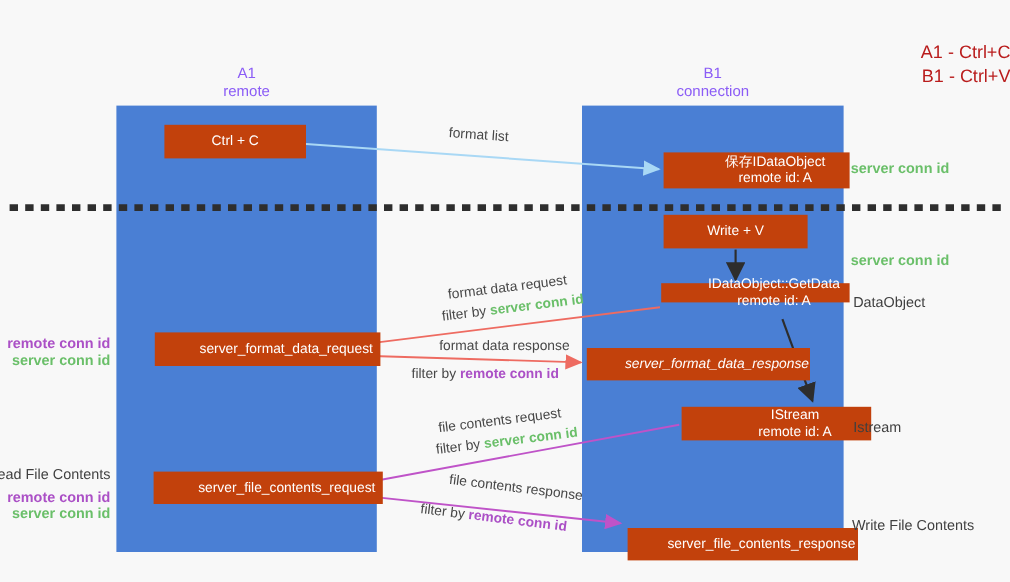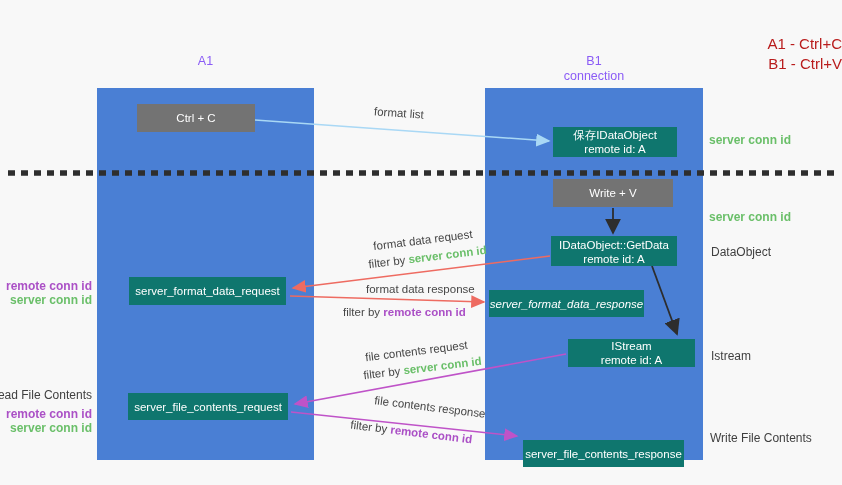--- a/index.html
+++ b/index.html
@@ -21,27 +21,27 @@
   .lifeline.a1 { left:97px; width:217px; }
   .lifeline.b1 { left:485px; width:218px; }
 
   .arrows { position:absolute; left:0; top:0; pointer-events:none; }
 
   .node {
     position:absolute; color:#ffffff; font-size:11.5px; line-height:14px;
     display:flex; flex-direction:column; justify-content:center; align-items:center;
     text-align:center; white-space:nowrap;
   }
-  .green  { background:#737373; }
-  .orange { background:#0f766e; }
+  .green  { background:#c2410c; }
+  .orange { background:#c2410c;padding-left:31px; }
 
   .n-ctrlc   { left:137px; top:104px; width:118px; height:28px; }
   .n-savedo  { left:553px; top:127px; width:124px; height:30px; }
   .n-ctrlv   { left:553px; top:179px; width:120px; height:28px; }
-  .n-getdata { left:551px; top:236px; width:126px; height:30px;justify-content:flex-end; }
+  .n-getdata { left:551px; top:236px; width:126px; height:16px; }
   .n-freq    { left:129px; top:277px; width:157px; height:28px; }
   .n-fresp   { left:489px; top:290px; width:155px; height:27px;font-style:italic; }
   .n-istream { left:568px; top:339px; width:127px; height:28px; }
   .n-fcreq   { left:128px; top:393px; width:160px; height:27px; }
   .n-fcresp  { left:523px; top:424px; width:161px; height:27px;margin-top:16px; }
 
   .msg-label { position:absolute; white-space:nowrap; font-size:11.5px; color:#474747; }
   .tilt-up   { transform:rotate(-7deg); }
   .tilt-down { transform:rotate(7deg); }
   .tilt-sl   { transform:rotate(4deg); }
@@ -81,20 +81,21 @@
 
 <div class="canvas">
 
   <div class="title">
     <div>A1 - Ctrl+C</div>
     <div>B1 - Ctrl+V</div>
   </div>
 
   <div class="col-header a1">
     <div>A1</div>
+    <div>remote</div>
   </div>
   <div class="col-header b1">
     <div>B1</div>
     <div>connection</div>
   </div>
 
   <div class="lifeline a1"></div>
   <div class="lifeline b1"></div>
 
   <svg class="arrows" width="842" height="485" viewBox="0 0 842 485">

